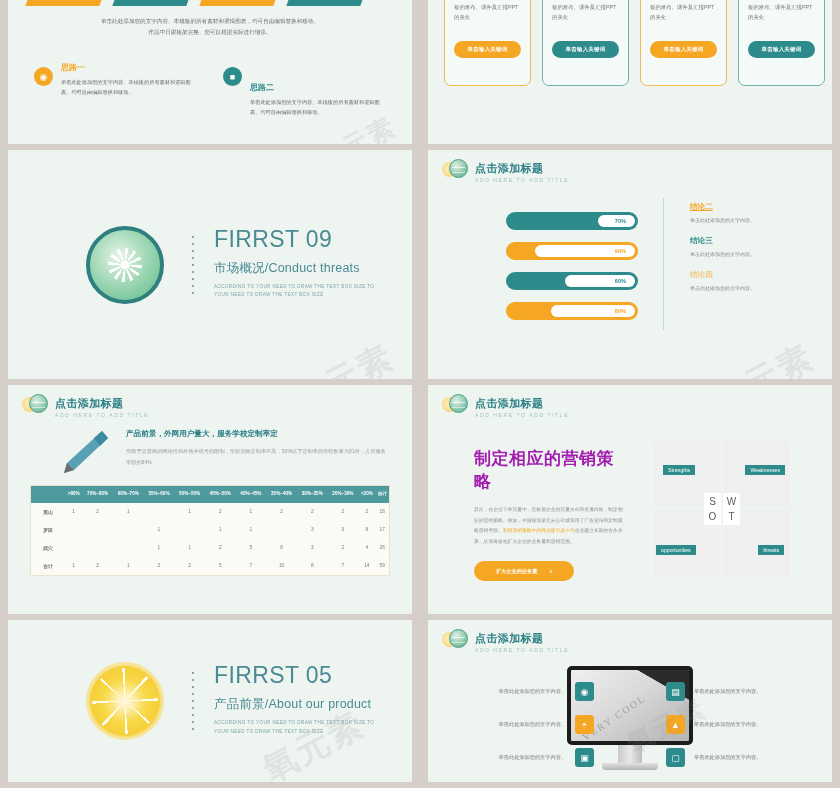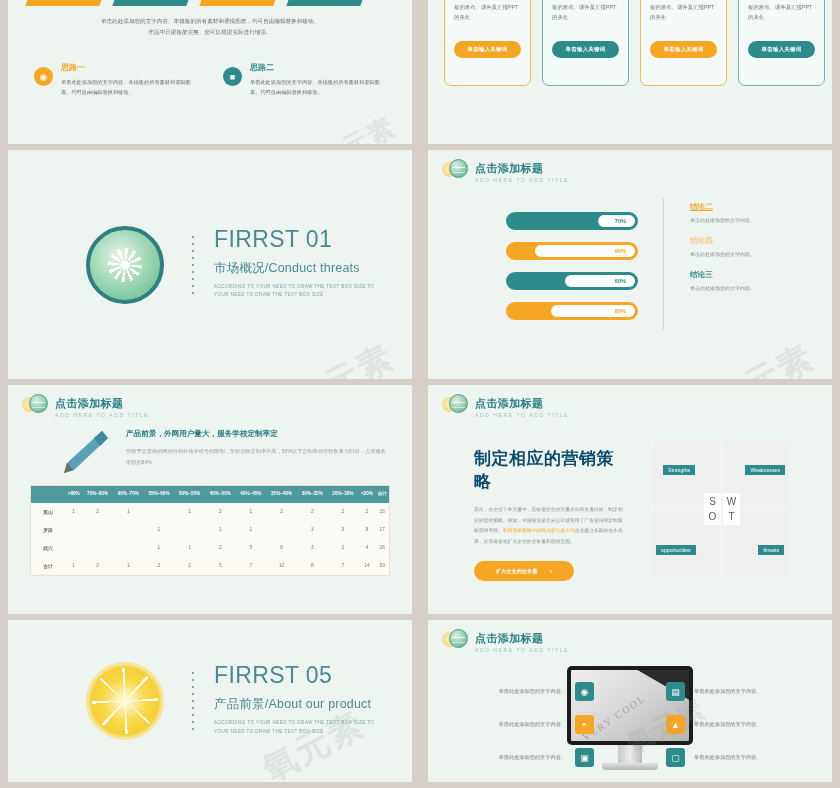--- a/index.html
+++ b/index.html
@@ -66,21 +66,21 @@
   }
   .s1-cols { position: absolute; top: 62px; left: 26px; right: 26px; display: flex; gap: 26px; }
   .s1-col { flex: 1; display: flex; gap: 8px; }
   .s1-ic { width: 19px; height: 19px; border-radius: 50%; flex: 0 0 auto; position: relative;
            display: flex; align-items: center; justify-content: center; color: #fff; font-size: 9px; margin-top: 5px; }
   .s1-ic.or { background: #f5a623; }
   .s1-ic.tl { background: #2e8b8b; }
   .s1-body { flex: 1; }
   .s1-h { font-size: 8px; font-weight: bold; margin-bottom: 4px; }
   .s1-h.or { color: #f5a623; }
-  .s1-h.tl { color: #2e8b8b; }
+  .s1-h.tl { color: #2e8b8b; margin-top: 20px; }
   .s1-p { font-size: 5.2px; line-height: 1.95; color: #6d6d6d; }
 
   
   .cards { position: absolute; top: -34px; left: 16px; display: flex; gap: 11px; }
   .card { width: 87px; height: 120px; border-radius: 7px; background: #f4faf8;
           padding: 24px 9px 10px; text-align: center; position: relative; }
   .card.or { border: 1px solid #f0b855; }
   .card.tl { border: 1px solid #6fb2b2; }
   .card-txt { font-size: 5.4px; line-height: 1.95; color: #777; text-align: left; min-height: 42px; }
   .card-btn { margin-top: 8px; border-radius: 11px; color: #fff; font-size: 5.4px;
@@ -157,21 +157,21 @@
              background: #fbfaf4; border: 1px solid #e8e2cf; }
   table { width: 100%; border-collapse: collapse; }
   thead th { background: #4f9a9e; color: #fff; font-size: 4.6px; font-weight: bold;
              padding: 5px 0; line-height: 1.45; text-align: center; }
   thead th:first-child { width: 34px; }
   tbody td { font-size: 4.8px; color: #7c7c7c; text-align: center; padding: 6px 0; }
   tbody td:first-child { color: #6a6a6a; font-weight: bold; text-align: center; }
 
   
   .s6-left { position: absolute; left: 46px; top: 62px; width: 152px; }
-  .s6-title { font-size: 17px; font-weight: bold; color: #0c4a6e; letter-spacing: .5px; }
+  .s6-title { font-size: 17px; font-weight: bold; color: #a21caf; letter-spacing: .5px; }
   .s6-p { font-size: 4.8px; color: #8f8f8f; line-height: 2.2; margin-top: 12px; }
   .s6-p em { color: #f5a623; font-style: normal; }
   .s6-btn { margin-top: 14px; width: 100px; height: 20px; border-radius: 10px; background: #f5a623;
             color: #fff; font-size: 5.2px; display: flex; align-items: center; justify-content: center;
             gap: 12px; font-weight: bold; }
   .s6-btn .ch { font-size: 8px; }
   .swot { position: absolute; left: 226px; top: 56px; display: grid;
           grid-template-columns: 66px 66px; grid-template-rows: 66px 66px; gap: 4px; }
   .qd { background: #efefef; position: relative; }
   .tag { position: absolute; background: #2e8b8b; color: #fff; font-size: 5.2px;
@@ -279,21 +279,21 @@
             <i></i>
             <i></i>
             <i></i>
             <i></i>
             <i></i>
             <i></i>
             <i></i>
             <i></i>
         </span>
         <div class="cover-txt">
-          <div class="cv-big">FIRRST 01</div>
+          <div class="cv-big">FIRRST 09</div>
           <div class="cv-sub">市场概况/Conduct threats</div>
           <div class="cv-en">
             <div>ACCORDING TO YOUR NEED TO DRAW THE TEXT BOX SIZE TO</div>
             <div>YOUR NEED TO DRAW THE TEXT BOX SIZE</div>
           </div>
         </div>
       </div>
       <div class="wm">氧元素</div>
     </div>
   </div>
@@ -328,25 +328,25 @@
           <span class="val">80%</span>
         </div>
       </div>
       <div class="divider-v"></div>
       <div class="concl">
         <div class="cc">
           <div class="cc-h or">结论二</div>
           <div class="cc-p">单击此处添加您的文字内容。</div>
         </div>
         <div class="cc">
+          <div class="cc-h tl">结论三</div>
+          <div class="cc-p">单击此处添加您的文字内容。</div>
+        </div>
+        <div class="cc">
           <div class="cc-h or2">结论四</div>
-          <div class="cc-p">单击此处添加您的文字内容。</div>
-        </div>
-        <div class="cc">
-          <div class="cc-h tl">结论三</div>
           <div class="cc-p">单击此处添加您的文字内容。</div>
         </div>
       </div>
       <div class="wm">氧元素</div>
     </div>
   </div>
 
   <div class="cell">
     <div class="slide">
       <div class="hdr">

